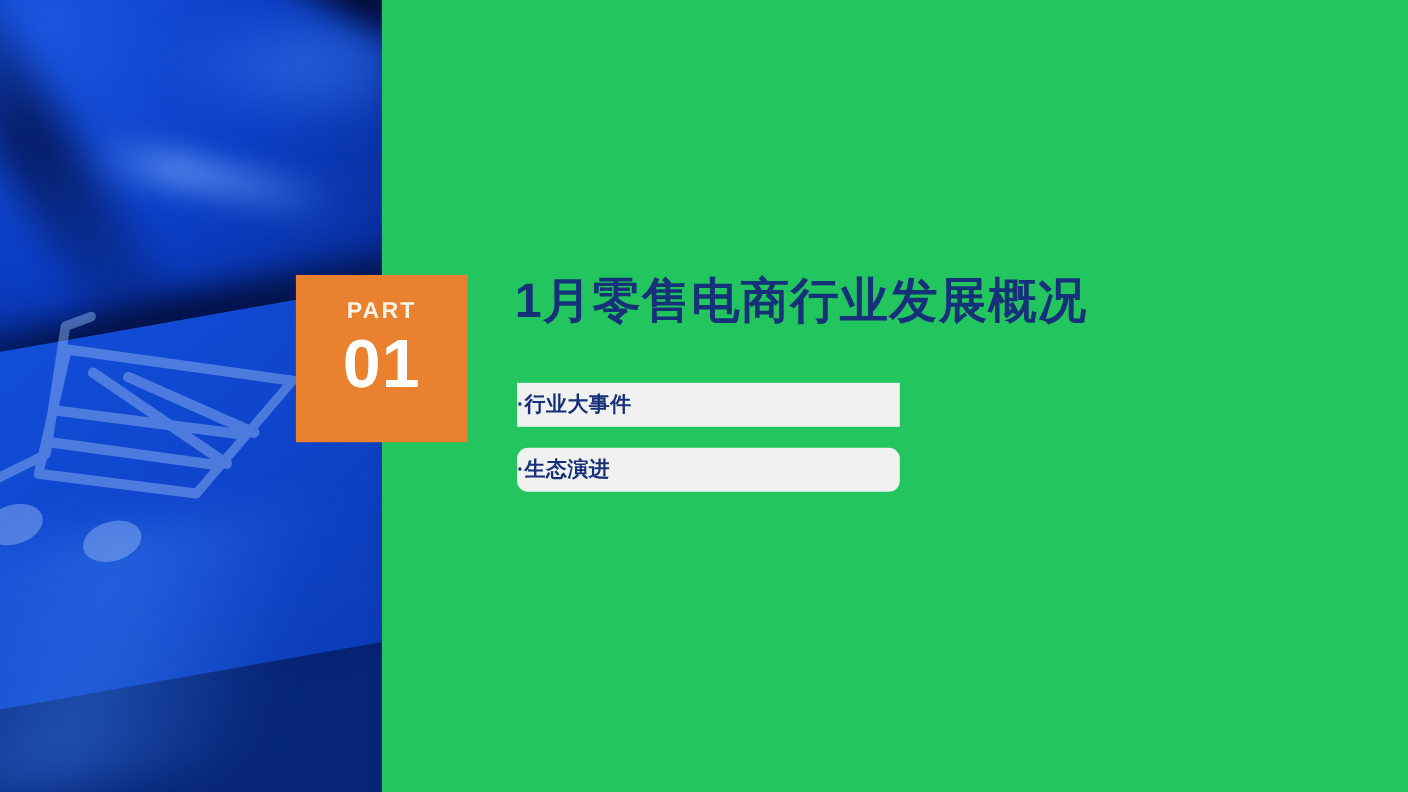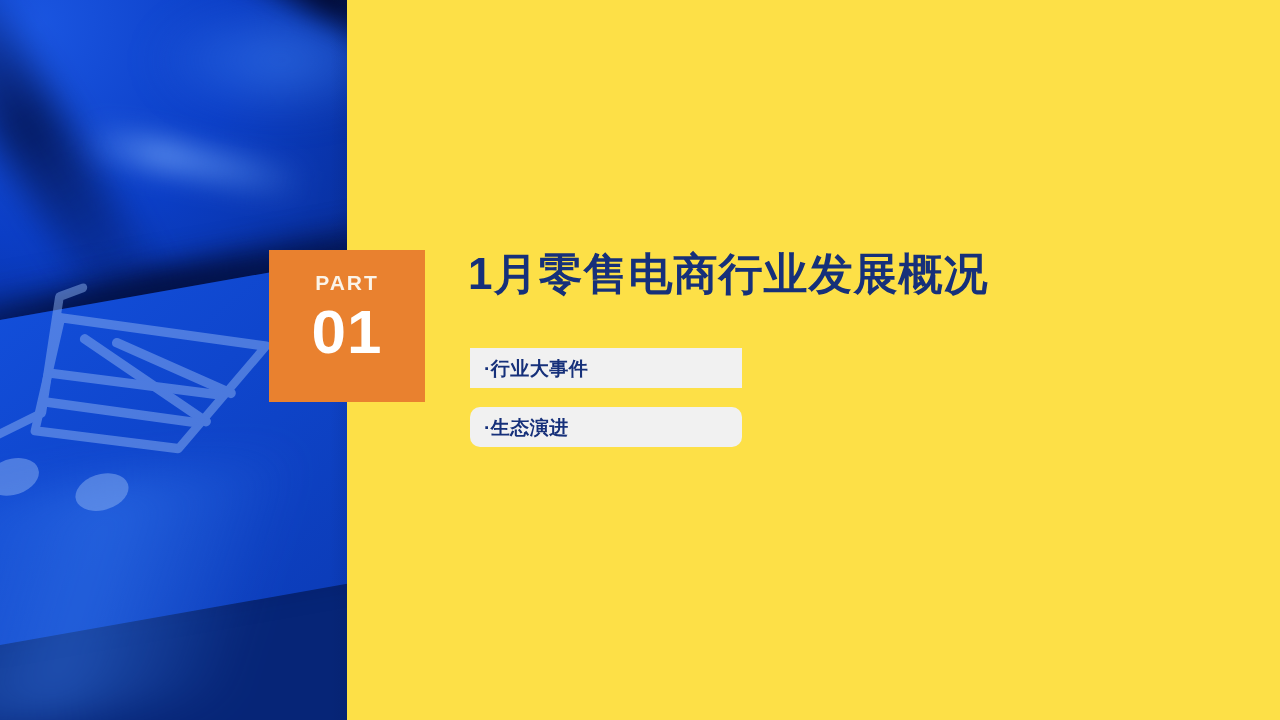--- a/index.html
+++ b/index.html
@@ -9,21 +9,21 @@
     height: 720px;
     overflow: hidden;
     background: #ffffff;
     font-family: "Liberation Sans", "DejaVu Sans", sans-serif;
   }
 
   #slide {
     position: relative;
     width: 1280px;
     height: 720px;
-    background: #fde047;
+    background: #22c55e;
     overflow: hidden;
   }
 
   
   .left-panel {
     position: absolute;
     left: 0;
     top: 0;
     width: 347px;
     height: 720px;
@@ -178,27 +178,26 @@
     line-height: 1.2;
   }
 
   .bullet-list {
     position: absolute;
     left: 470px;
     top: 348px;
     width: 340px;
   }
   .bullet-bar {
-    width: 272px;
+    width: 348px;
     height: 40px;
     background: #F1F1F1;
     display: flex;
     align-items: center;
     box-sizing: border-box;
-    padding-left: 14px;
     margin-bottom: 19px;
   }
   .bullet-bar:last-child { margin-bottom: 0; border-radius: 10px; }
   .bullet-text {
     font-size: 19px;
     font-weight: bold;
     color: #16307A;
     letter-spacing: .5px;
     line-height: 1;
   }

